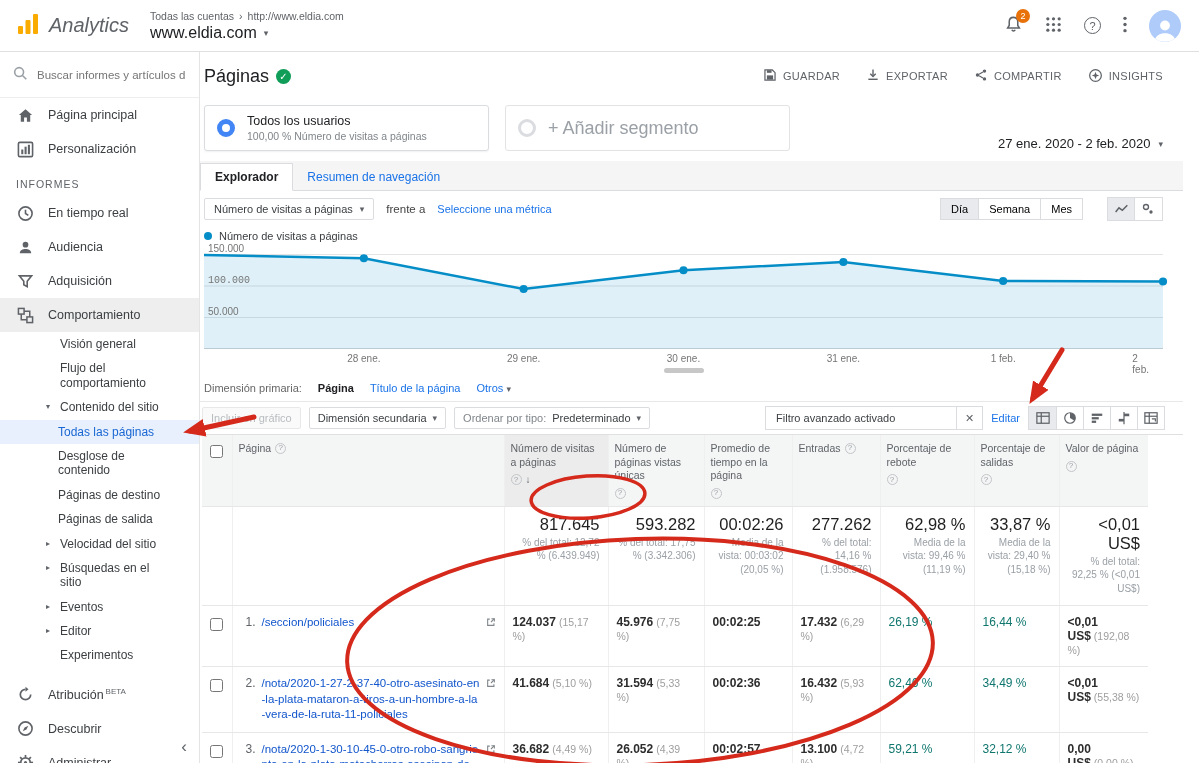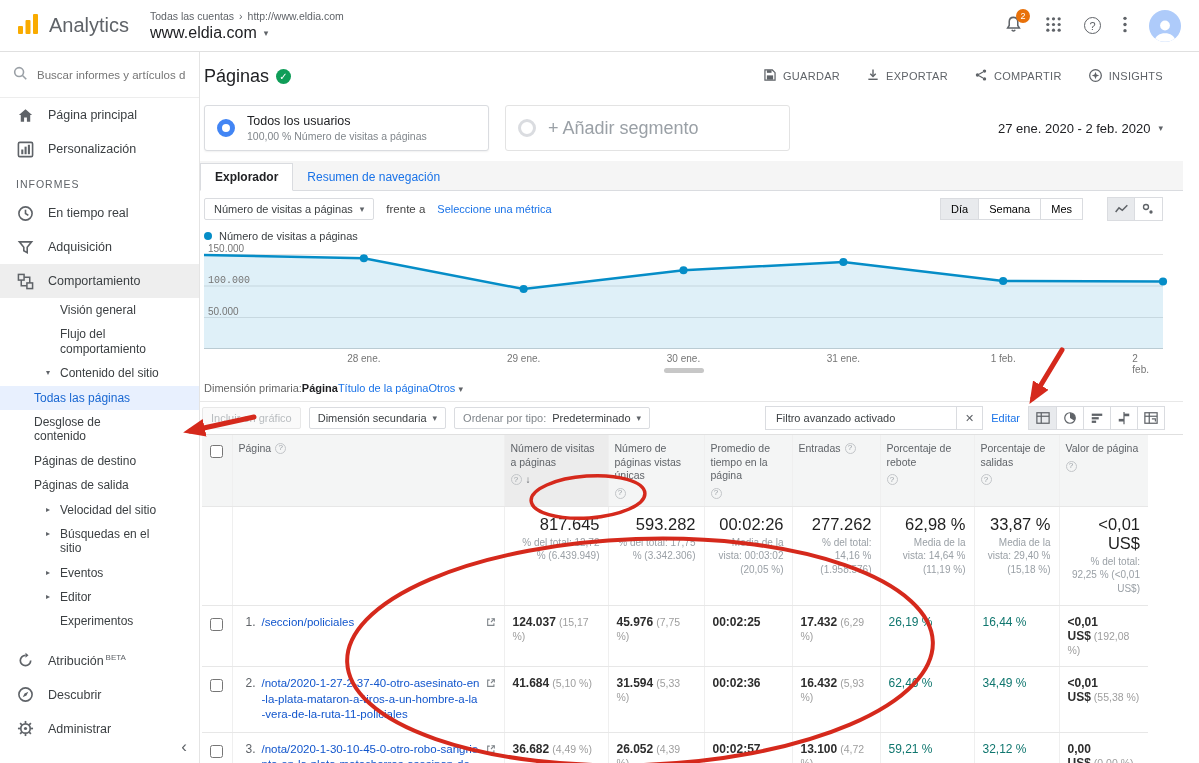--- a/index.html
+++ b/index.html
@@ -3,21 +3,21 @@
 <meta charset="utf-8">
 <style>
   * { margin:0; padding:0; box-sizing:border-box; }
   html,body { width:1199px; height:763px; }
   body { font-family:"Liberation Sans","DejaVu Sans",sans-serif; font-size:12px; color:#3c4043;
          background:#fff; overflow:hidden; position:relative; }
 
   
   .topbar { position:absolute; top:0; left:0; width:1199px; height:52px; background:#fff;
             border-bottom:1px solid #e0e0e0; display:flex; align-items:center; z-index:5; }
-  .logo-wrap { display:flex; align-items:center; gap:9px; padding-left:16px; width:146px; flex:none; }
+  .logo-wrap { display:flex; align-items:center; gap:9px; padding-left:16px; width:146px; flex:none;font-style:italic; }
   .app-name { font-size:20px; color:#5f6368; }
   .property-block { padding-left:4px; }
   .breadcrumb { font-size:10.5px; color:#5f6368; display:flex; gap:5px; align-items:center; }
   .property-name { font-size:16px; color:#202124; display:flex; align-items:center; gap:7px; margin-top:2px; }
   .caret { font-size:9px; color:#5f6368; }
   .topbar-right { margin-left:auto; display:flex; align-items:center; gap:22px; padding-right:18px; }
   .bell-wrap { position:relative; cursor:pointer; }
   .badge { position:absolute; top:-6px; right:-7px; background:#e8710a; color:#fff; font-size:9px;
            width:14px; height:14px; border-radius:50%; display:flex; align-items:center; justify-content:center; }
   .q-circle { display:inline-flex; width:17px; height:17px; border:1.6px solid #5f6368; border-radius:50%;
@@ -35,38 +35,38 @@
   .nav-item { height:34px; display:flex; align-items:center; gap:14px; padding-left:16px;
               font-size:12.5px; color:#3c4043; cursor:pointer; }
   .nav-item.active-parent { background:#eeeeee; }
   .nav-icon { width:18px; height:18px; flex:none; display:flex; align-items:center; justify-content:center; }
   .section-label { font-size:10.5px; color:#5f6368; letter-spacing:1px; padding:12px 0 6px 16px; height:30px; }
   .sub-item { display:flex; align-items:flex-start; gap:4px; padding:5px 0 5px 46px; font-size:12px;
               color:#3c4043; line-height:1.2; cursor:pointer; }
   .sub-item .tri { font-size:8px; color:#5f6368; margin-top:2px; width:10px; flex:none; }
   .sub-item .tri-spacer { width:10px; flex:none; }
   .sub-item .nav-label { max-width:104px; }
-  .sub-sub { padding-left:34px; }
+  .sub-sub { padding-left:58px; }
   .sub-sub .nav-label { max-width:110px; }
   .sub-sub.selected { background:#e8f0fe; color:#1967d2; }
   .side-bottom { margin-top:10px; }
   .beta-sup { font-size:8px; vertical-align:super; color:#5f6368; margin-left:2px; }
   .collapse-btn { position:absolute; bottom:6px; right:12px; color:#5f6368; font-size:17px; cursor:pointer; }
 
   
   .main { position:absolute; top:52px; left:184px; width:999px; height:711px; background:#fff; overflow:hidden; }
   .report-header { height:48px; display:flex; align-items:center; padding:0 20px; }
   .report-title { font-size:18px; color:#202124; display:flex; gap:7px; align-items:center; }
   .check-badge { width:15px; height:15px; border-radius:50%; background:#0f9d58; color:#fff; font-size:10px;
                  display:flex; align-items:center; justify-content:center; }
   .header-actions { margin-left:auto; display:flex; gap:26px; }
   .action-btn { display:flex; gap:6px; align-items:center; font-size:11px; color:#5f6368;
                 letter-spacing:.3px; cursor:pointer; }
 
-  .segments-row { display:flex; padding:5px 20px 10px; gap:16px; align-items:center; }
+  .segments-row { display:flex; padding:5px 20px 10px; gap:16px; align-items:flex-end; }
   .segment-card { width:285px; height:46px; border:1px solid #dadce0; border-radius:3px; background:#fff;
                   display:flex; align-items:center; gap:12px; padding:0 12px; cursor:pointer;
                   box-shadow:0 1px 2px rgba(0,0,0,.06); }
   .segment-ring { width:18px; height:18px; border:5px solid #4285f4; border-radius:50%; flex:none; }
   .segment-name { font-size:12.5px; color:#202124; }
   .segment-detail { font-size:10.5px; color:#80868b; margin-top:2px; }
   .add-card { border:1px solid #e3e3e3; box-shadow:none; color:#9aa0a6; }
   .add-ring { width:18px; height:18px; border:3px solid #dadce0; border-radius:50%; flex:none; }
   .add-label { font-size:18px; color:#9aa0a6; }
   .date-range { margin-left:auto; display:flex; gap:8px; align-items:center; font-size:13px;
@@ -101,21 +101,21 @@
   .ytick { position:absolute; left:4px; font-size:10px; color:#757575; z-index:2; }
   .yt-0 { top:-2px; } .yt-1 { top:30px;font-family:Liberation Mono, monospace; } .yt-2 { top:61px; }
   .xlabels { position:relative; height:14px; margin-top:4px; }
   .xlabel { position:absolute; top:0; transform:translateX(-50%); font-size:10px; color:#757575; }
   .xl-0 { left:16.667%; } .xl-1 { left:33.333%; } .xl-2 { left:50%; }
   .xl-3 { left:66.667%; } .xl-4 { left:83.333%; } .xl-5 { left:98%; transform:translateX(-60%); }
   .scrub-track { position:relative; height:8px; }
   .scrub-handle { position:absolute; left:calc(50% - 20px); top:1px; width:40px; height:5px;
                   background:#c7c7c7; border-radius:3px; cursor:pointer; }
 
-  .dim-row { display:flex; align-items:center; padding:6px 20px; height:26px; font-size:11px; }
+  .dim-row { display:flex; gap:16px; align-items:center; padding:6px 20px; height:26px; font-size:11px; }
   .dim-label { color:#666; }
   .dim-current { color:#202124; font-weight:bold; }
 
   .table-toolbar { display:flex; align-items:center; gap:8px; padding:5px 18px; height:34px;
                    border-top:1px solid #e8e8e8; border-bottom:1px solid #e0e0e0; background:#fff; }
   .tb-btn { border:1px solid #dadce0; background:#fff; border-radius:2px; font-size:11px; color:#3c4043;
             padding:4px 8px; display:flex; gap:6px; align-items:center; cursor:pointer; }
   .tb-btn.disabled { border-color:#e8e8e8; color:#b8bcbf; background:#fafafa; cursor:default; }
   .tb-prefix { color:#80868b; }
   .filter-pill { margin-left:auto; display:flex; align-items:center; border:1px solid #dadce0;
@@ -252,20 +252,29 @@
   <div class="section-label">INFORMES</div>
 
   <div class="nav-item">
     <span class="nav-icon">
         <svg width="17" height="17" viewBox="0 0 18 18">
           <circle cx="9" cy="9" r="7" fill="none" stroke="#5f6368" stroke-width="1.7"></circle>
           <path d="M9 5 V9 L12 11" fill="none" stroke="#5f6368" stroke-width="1.7"></path>
         </svg>
       </span>
     <span class="nav-label">En tiempo real</span>
+  </div>
+  <div class="nav-item">
+    <span class="nav-icon">
+        <svg width="17" height="17" viewBox="0 0 18 18">
+          <circle cx="9" cy="6" r="3" fill="#5f6368"></circle>
+          <path d="M3 15 C3 11.5 6 10.5 9 10.5 C12 10.5 15 11.5 15 15 Z" fill="#5f6368"></path>
+        </svg>
+      </span>
+    <span class="nav-label">Audiencia</span>
   </div>
   <div class="nav-item">
     <span class="nav-icon">
         <svg width="17" height="17" viewBox="0 0 18 18">
           <path d="M2.5 3 H15.5 L10.8 8.8 V14.5 L7.2 12.5 V8.8 Z" fill="none" stroke="#5f6368" stroke-width="1.7"></path>
         </svg>
       </span>
     <span class="nav-label">Adquisición</span>
   </div>
   <div class="nav-item active-parent">
@@ -641,21 +650,21 @@
           <td>
               <div class="total-main">00:02:26</div>
               <div class="total-sub">Media de la vista: 00:03:02 (20,05 %)</div>
             </td>
           <td>
               <div class="total-main">277.262</div>
               <div class="total-sub">% del total: 14,16 % (1.958.576)</div>
             </td>
           <td>
               <div class="total-main">62,98 %</div>
-              <div class="total-sub">Media de la vista: 14,64 % (11,19 %)</div>
+              <div class="total-sub">Media de la vista: 99,46 % (11,19 %)</div>
             </td>
           <td>
               <div class="total-main">33,87 %</div>
               <div class="total-sub">Media de la vista: 29,40 % (15,18 %)</div>
             </td>
           <td>
               <div class="total-main">&lt;0,01 US$</div>
               <div class="total-sub">% del total: 92,25 % (&lt;0,01 US$)</div>
             </td>
         </tr>

